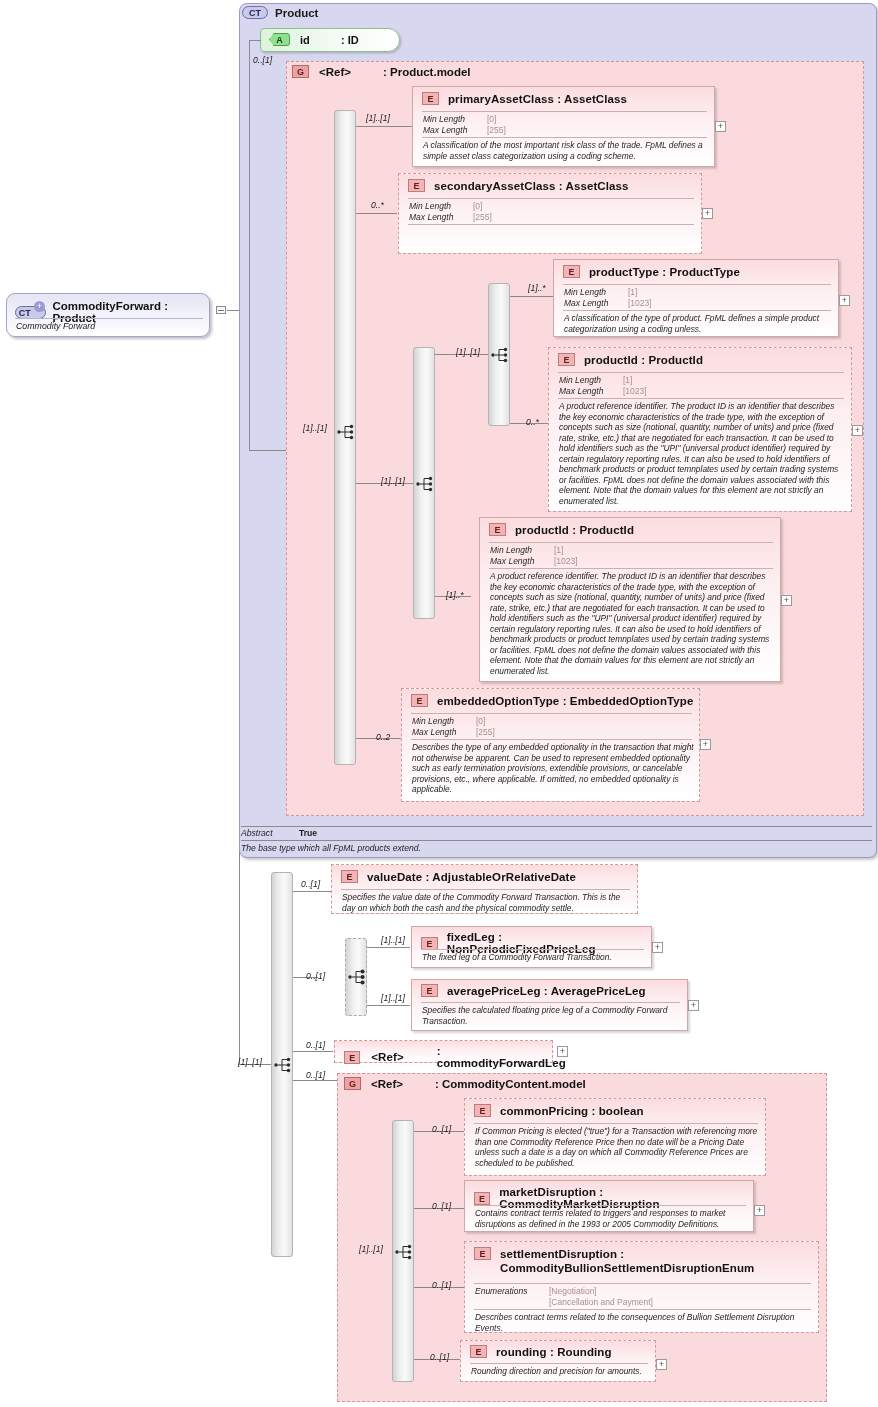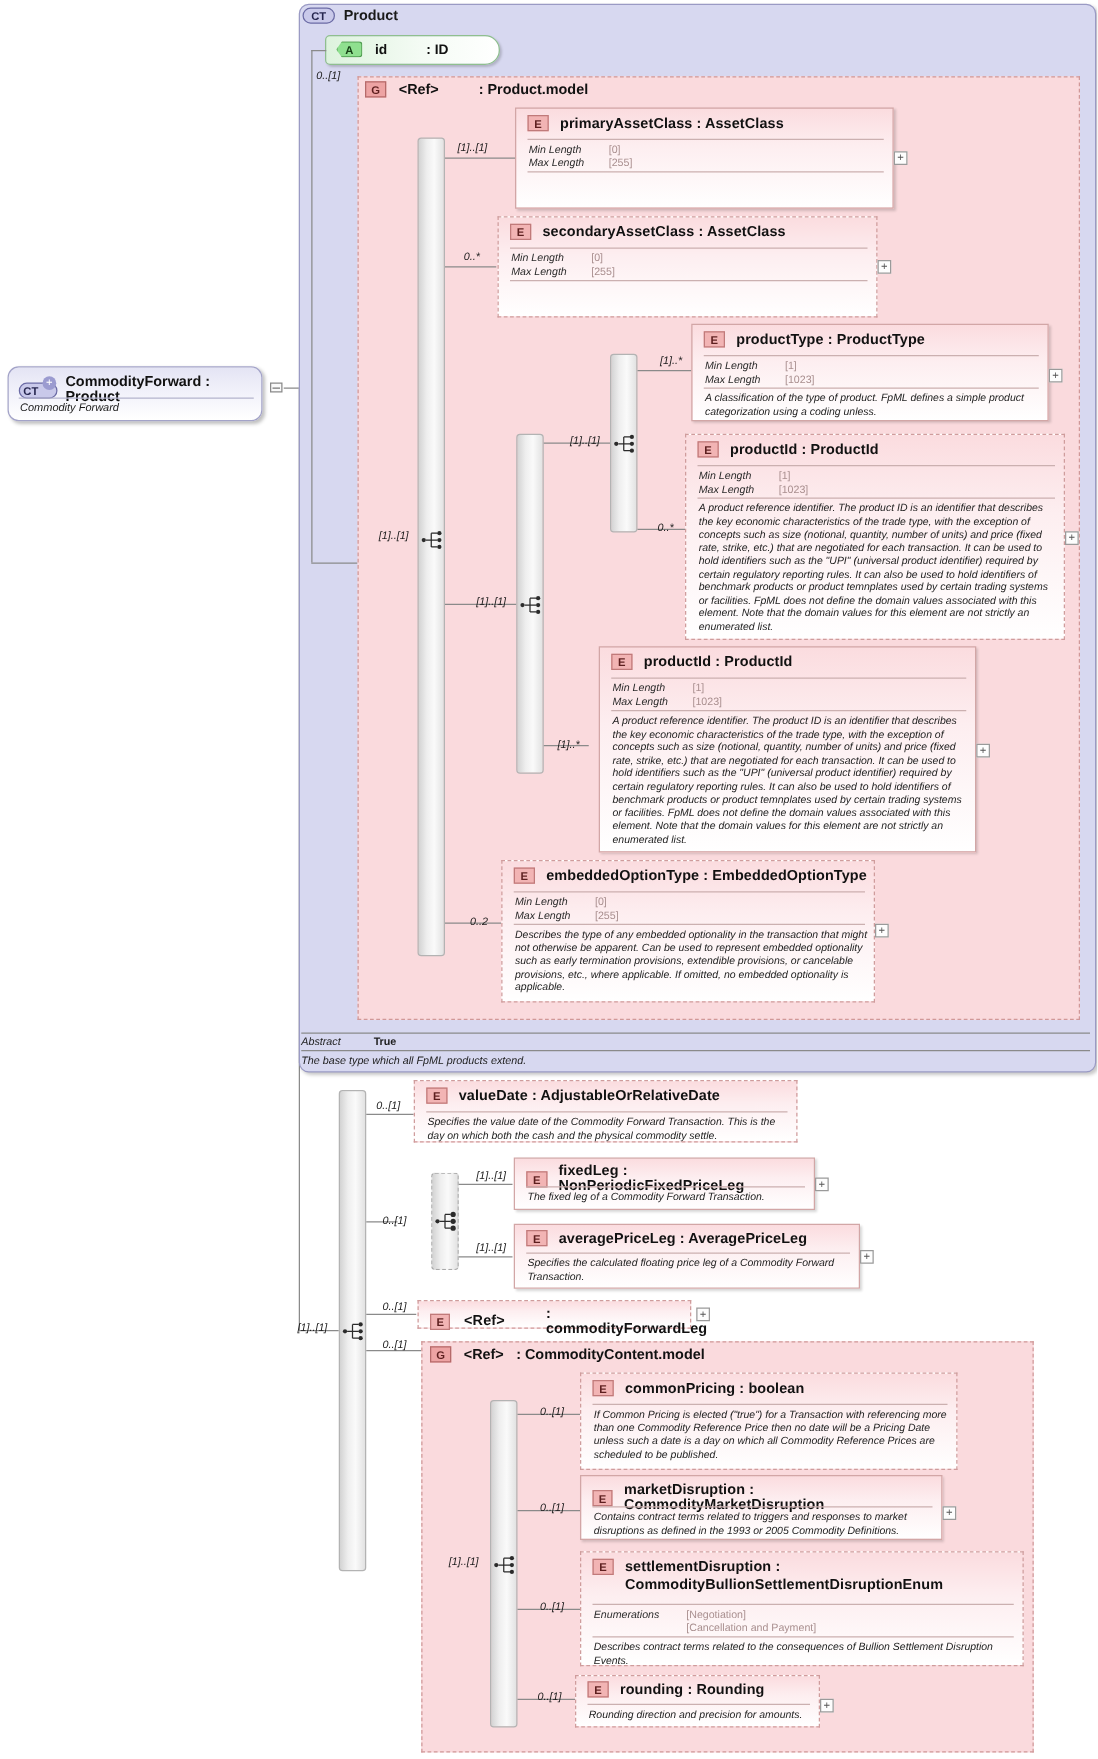--- a/index.html
+++ b/index.html
@@ -184,20 +184,21 @@
     <div class="abs" style="left:9px;top:5px;display:flex;align-items:center;gap:9px;">
       <span class="badge badge-e">E</span>
       <span class="el-title">primaryAssetClass : AssetClass</span>
     </div>
     <div class="abs el-sep" style="left:9px;top:24px;width:285px;"></div>
     <div class="abs facet-label" style="left:10px;top:27px;">Min Length</div>
     <div class="abs facet-val" style="left:74px;top:27px;">[0]</div>
     <div class="abs facet-label" style="left:10px;top:38px;">Max Length</div>
     <div class="abs facet-val" style="left:74px;top:38px;">[255]</div>
     <div class="abs el-sep" style="left:9px;top:50px;width:285px;"></div>
+    <div class="abs el-doc" style="left:10px;top:53px;width:286px;">A classification of the most important risk class of the trade. FpML defines a simple asset class categorization using a coding scheme.</div>
   </div>
   <div class="abs plus" style="left:715px;top:121px;"></div>
 
   <div class="abs card" style="left:371px;top:200px;">0..*</div>
   <div class="abs el-box el-dashed" style="left:398px;top:173px;width:304px;height:81px;">
     <div class="abs" style="left:9px;top:5px;display:flex;align-items:center;gap:9px;">
       <span class="badge badge-e">E</span>
       <span class="el-title">secondaryAssetClass : AssetClass</span>
     </div>
     <div class="abs el-sep" style="left:9px;top:24px;width:286px;"></div>
@@ -371,21 +372,21 @@
       <span class="el-title" style="margin-left:22px;">: commodityForwardLeg</span>
     </div>
   </div>
   <div class="abs plus" style="left:557px;top:1046px;"></div>
 
   <div class="abs card" style="left:306px;top:1070px;">0..[1]</div>
   <div class="abs grp-box" style="left:337px;top:1073px;width:490px;height:329px;"></div>
   <div class="abs" style="left:344px;top:1077px;display:flex;align-items:center;gap:10px;">
     <span class="badge badge-g">G</span>
     <span class="grp-head">&lt;Ref&gt;</span>
-    <span class="grp-head" style="">: CommodityContent.model</span>
+    <span class="grp-head" style="margin-left:22px;">: CommodityContent.model</span>
   </div>
 
   <div class="abs comp-bar" style="left:392px;top:1120px;width:22px;height:262px;"></div>
   <div class="abs card" style="left:359px;top:1244px;">[1]..[1]</div>
   <svg class="abs glyph" style="left:394px;top:1242px;" viewBox="0 0 22 20">
     <circle cx="3" cy="10" r="1.7" fill="#2b2b2b"></circle>
     <path d="M4.7 10 H9 M9 4.5 V15.5 M9 4.5 H14 M9 10 H14 M9 15.5 H14" stroke="#2b2b2b" stroke-width="1" fill="none"></path>
     <circle cx="15.5" cy="4.5" r="1.7" fill="#2b2b2b"></circle>
     <circle cx="15.5" cy="10" r="1.7" fill="#2b2b2b"></circle>
     <circle cx="15.5" cy="15.5" r="1.7" fill="#2b2b2b"></circle>

